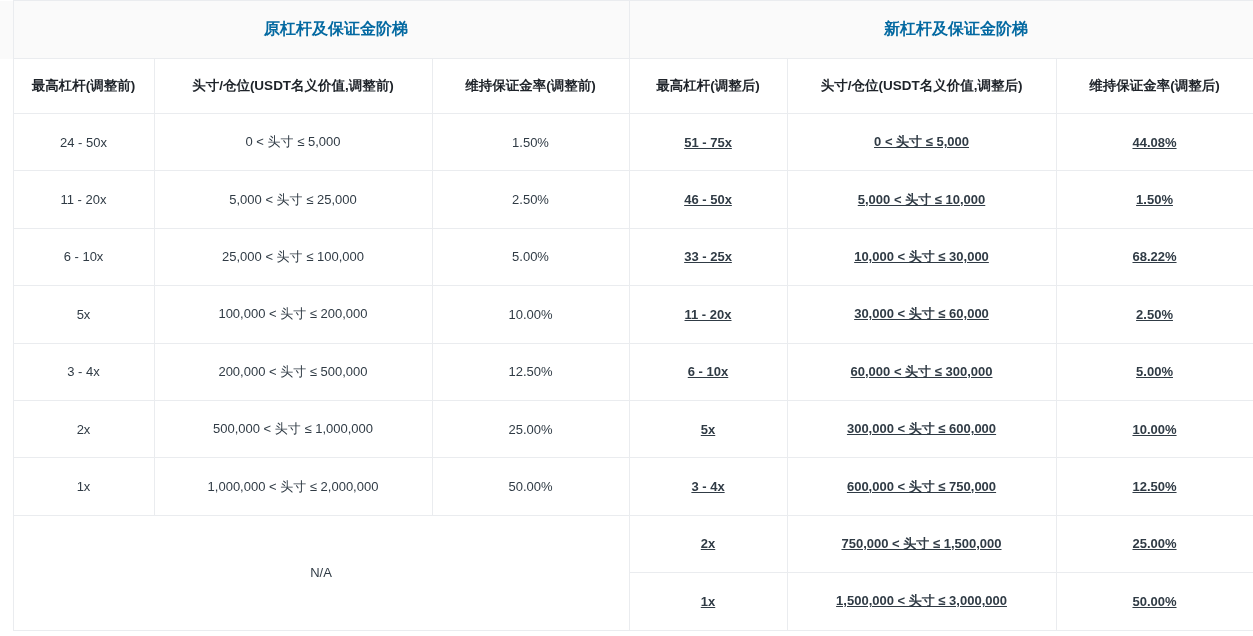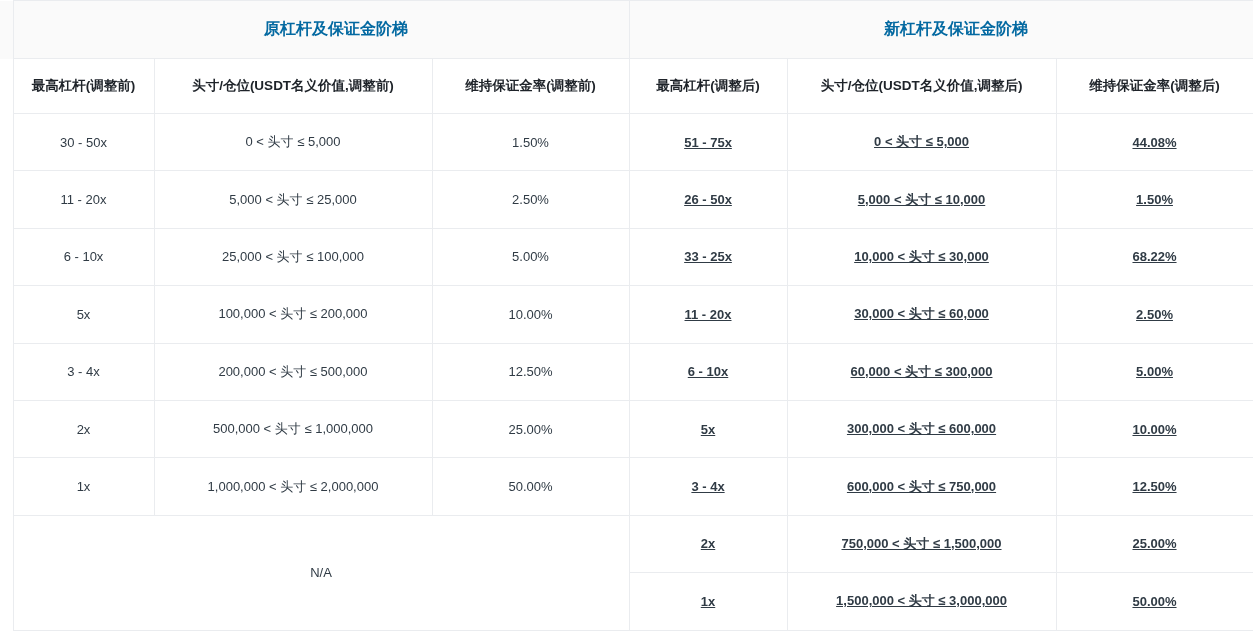--- a/index.html
+++ b/index.html
@@ -104,34 +104,34 @@
         <td>最高杠杆(调整前)</td>
         <td>头寸/仓位(USDT名义价值,调整前)</td>
         <td>维持保证金率(调整前)</td>
         <td>最高杠杆(调整后)</td>
         <td>头寸/仓位(USDT名义价值,调整后)</td>
         <td>维持保证金率(调整后)</td>
       </tr>
 
       <tr class="data-row">
         <td class="pad-cell"></td>
-        <td class="nowrap">30 - 50x</td>
+        <td class="nowrap">24 - 50x</td>
         <td class="nowrap">0 &lt; 头寸 ≤ 5,000</td>
         <td class="nowrap">1.50%</td>
         <td class="nowrap newtab-cell">51 - 75x</td>
         <td class="nowrap newtab-cell">0 &lt; 头寸 ≤ 5,000</td>
         <td class="nowrap newtab-cell">44.08%</td>
       </tr>
 
       <tr class="data-row">
         <td class="pad-cell"></td>
         <td class="nowrap">11 - 20x</td>
         <td class="nowrap">5,000 &lt; 头寸 ≤ 25,000</td>
         <td class="nowrap">2.50%</td>
-        <td class="nowrap newtab-cell">26 - 50x</td>
+        <td class="nowrap newtab-cell">46 - 50x</td>
         <td class="nowrap newtab-cell">5,000 &lt; 头寸 ≤ 10,000</td>
         <td class="nowrap newtab-cell">1.50%</td>
       </tr>
 
       <tr class="data-row">
         <td class="pad-cell"></td>
         <td class="nowrap">6 - 10x</td>
         <td class="nowrap">25,000 &lt; 头寸 ≤ 100,000</td>
         <td class="nowrap">5.00%</td>
         <td class="nowrap newtab-cell">33 - 25x</td>

